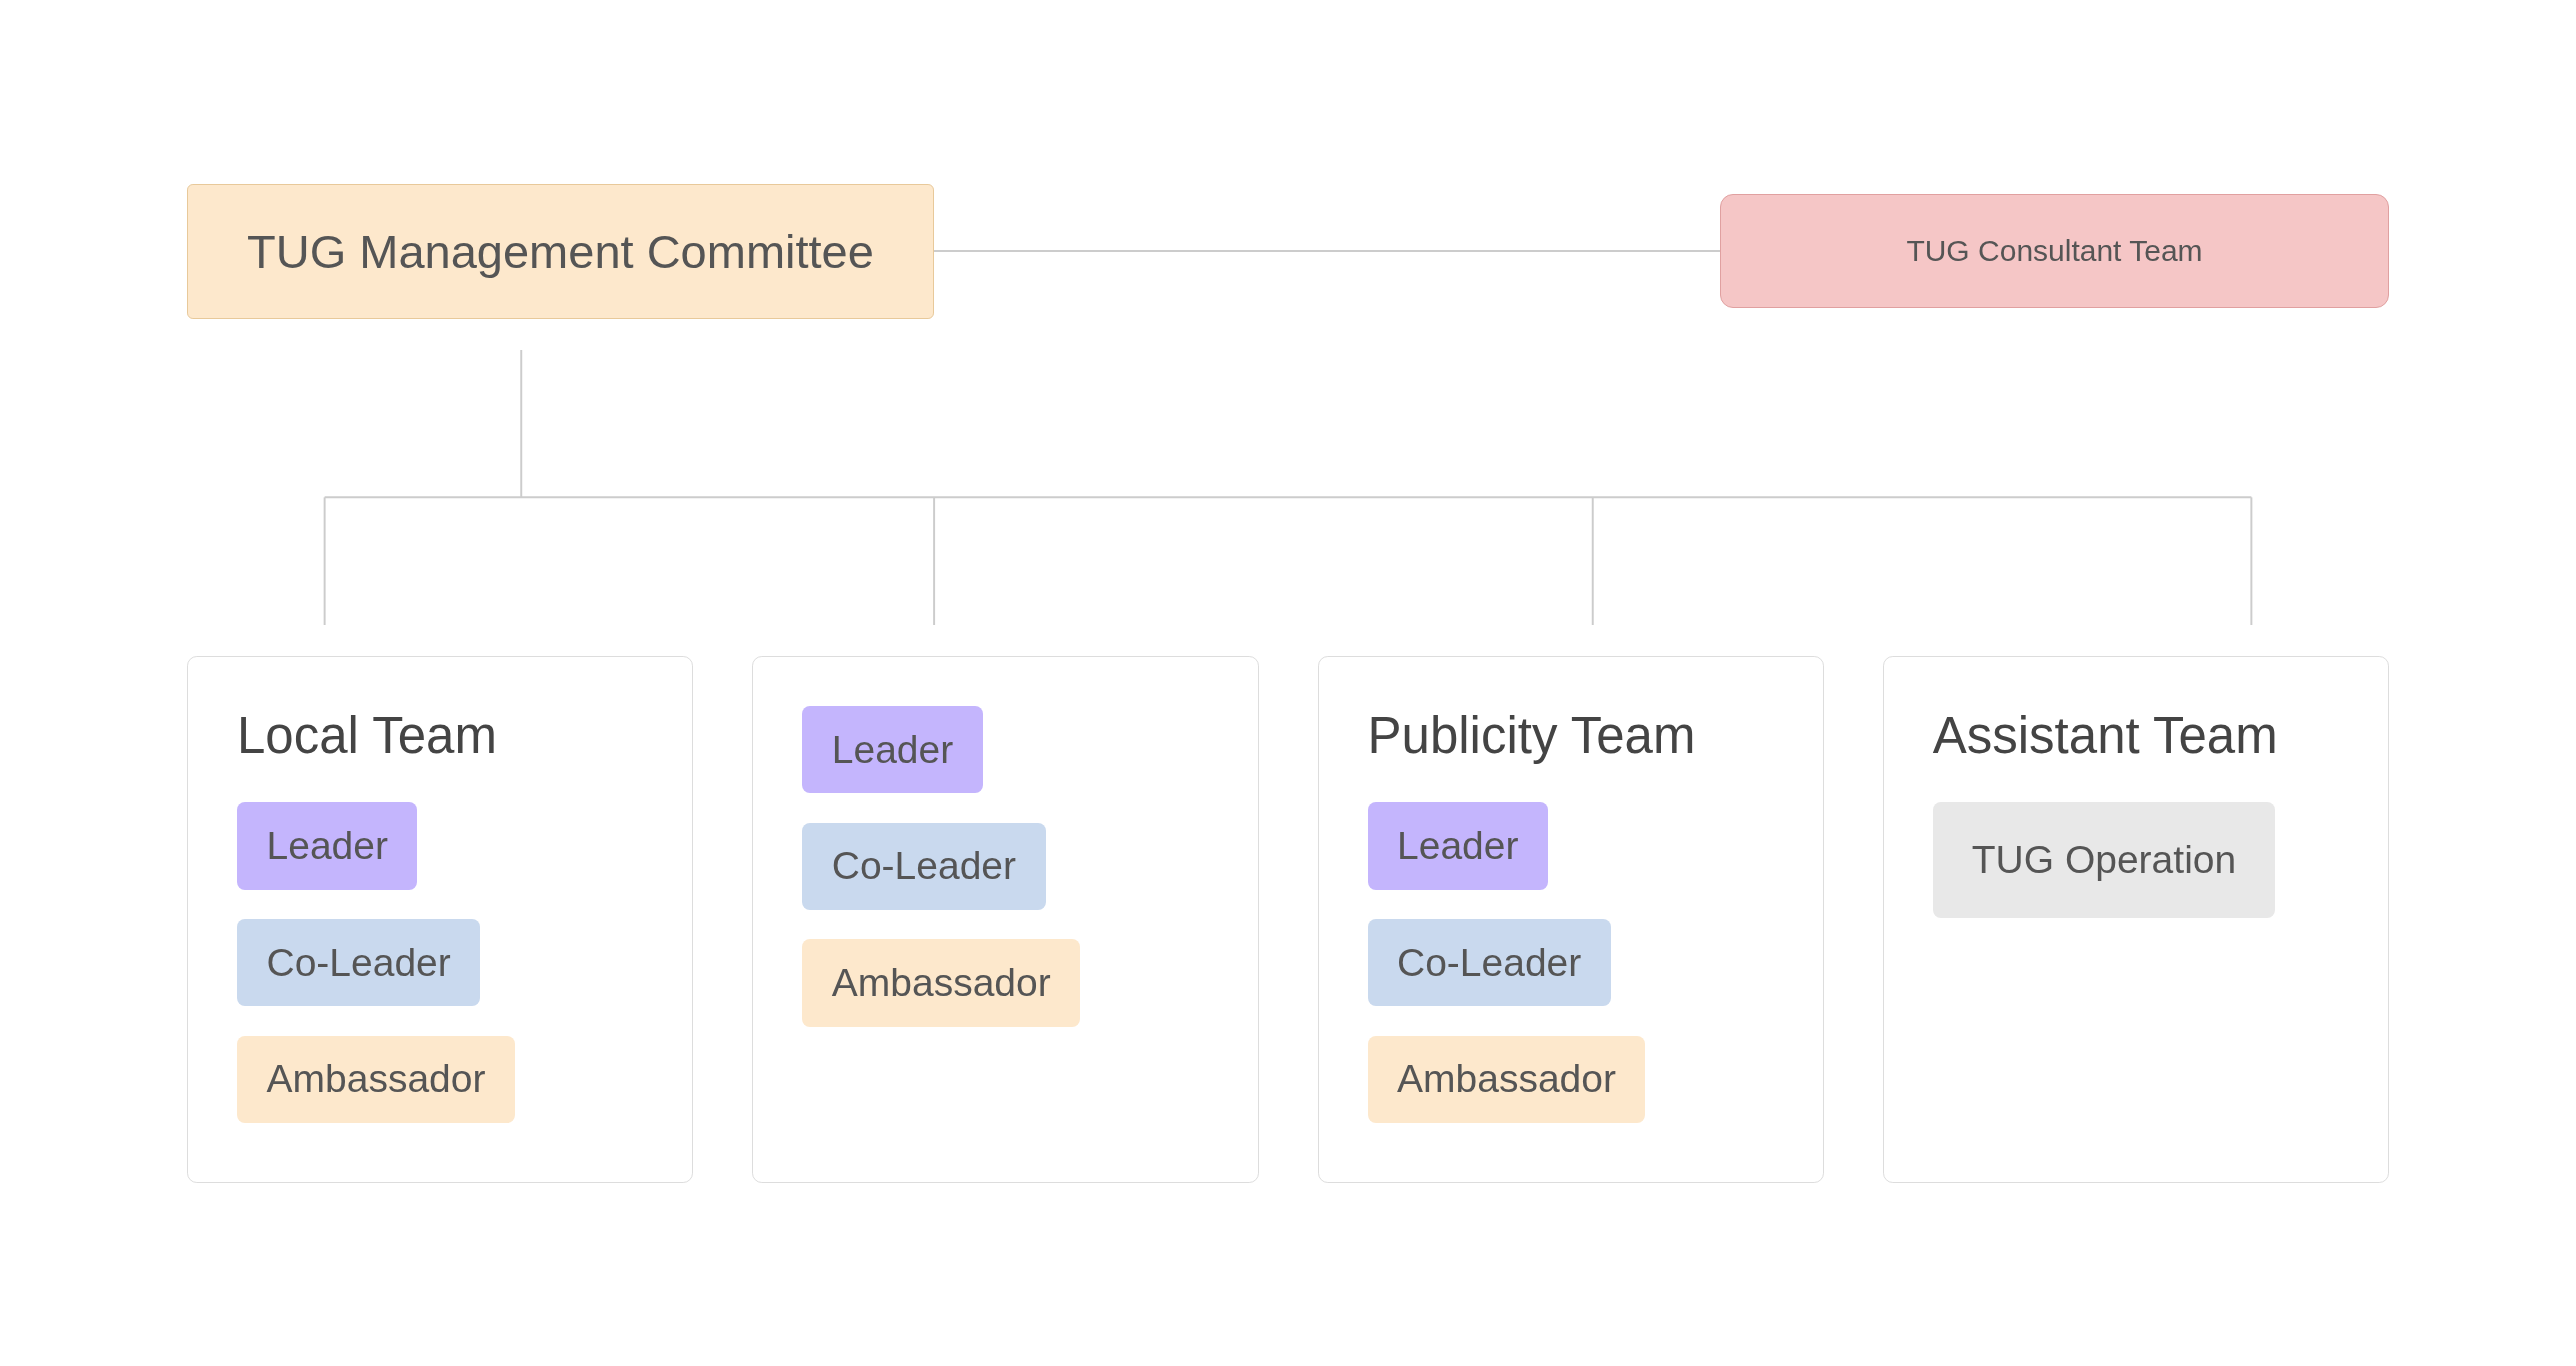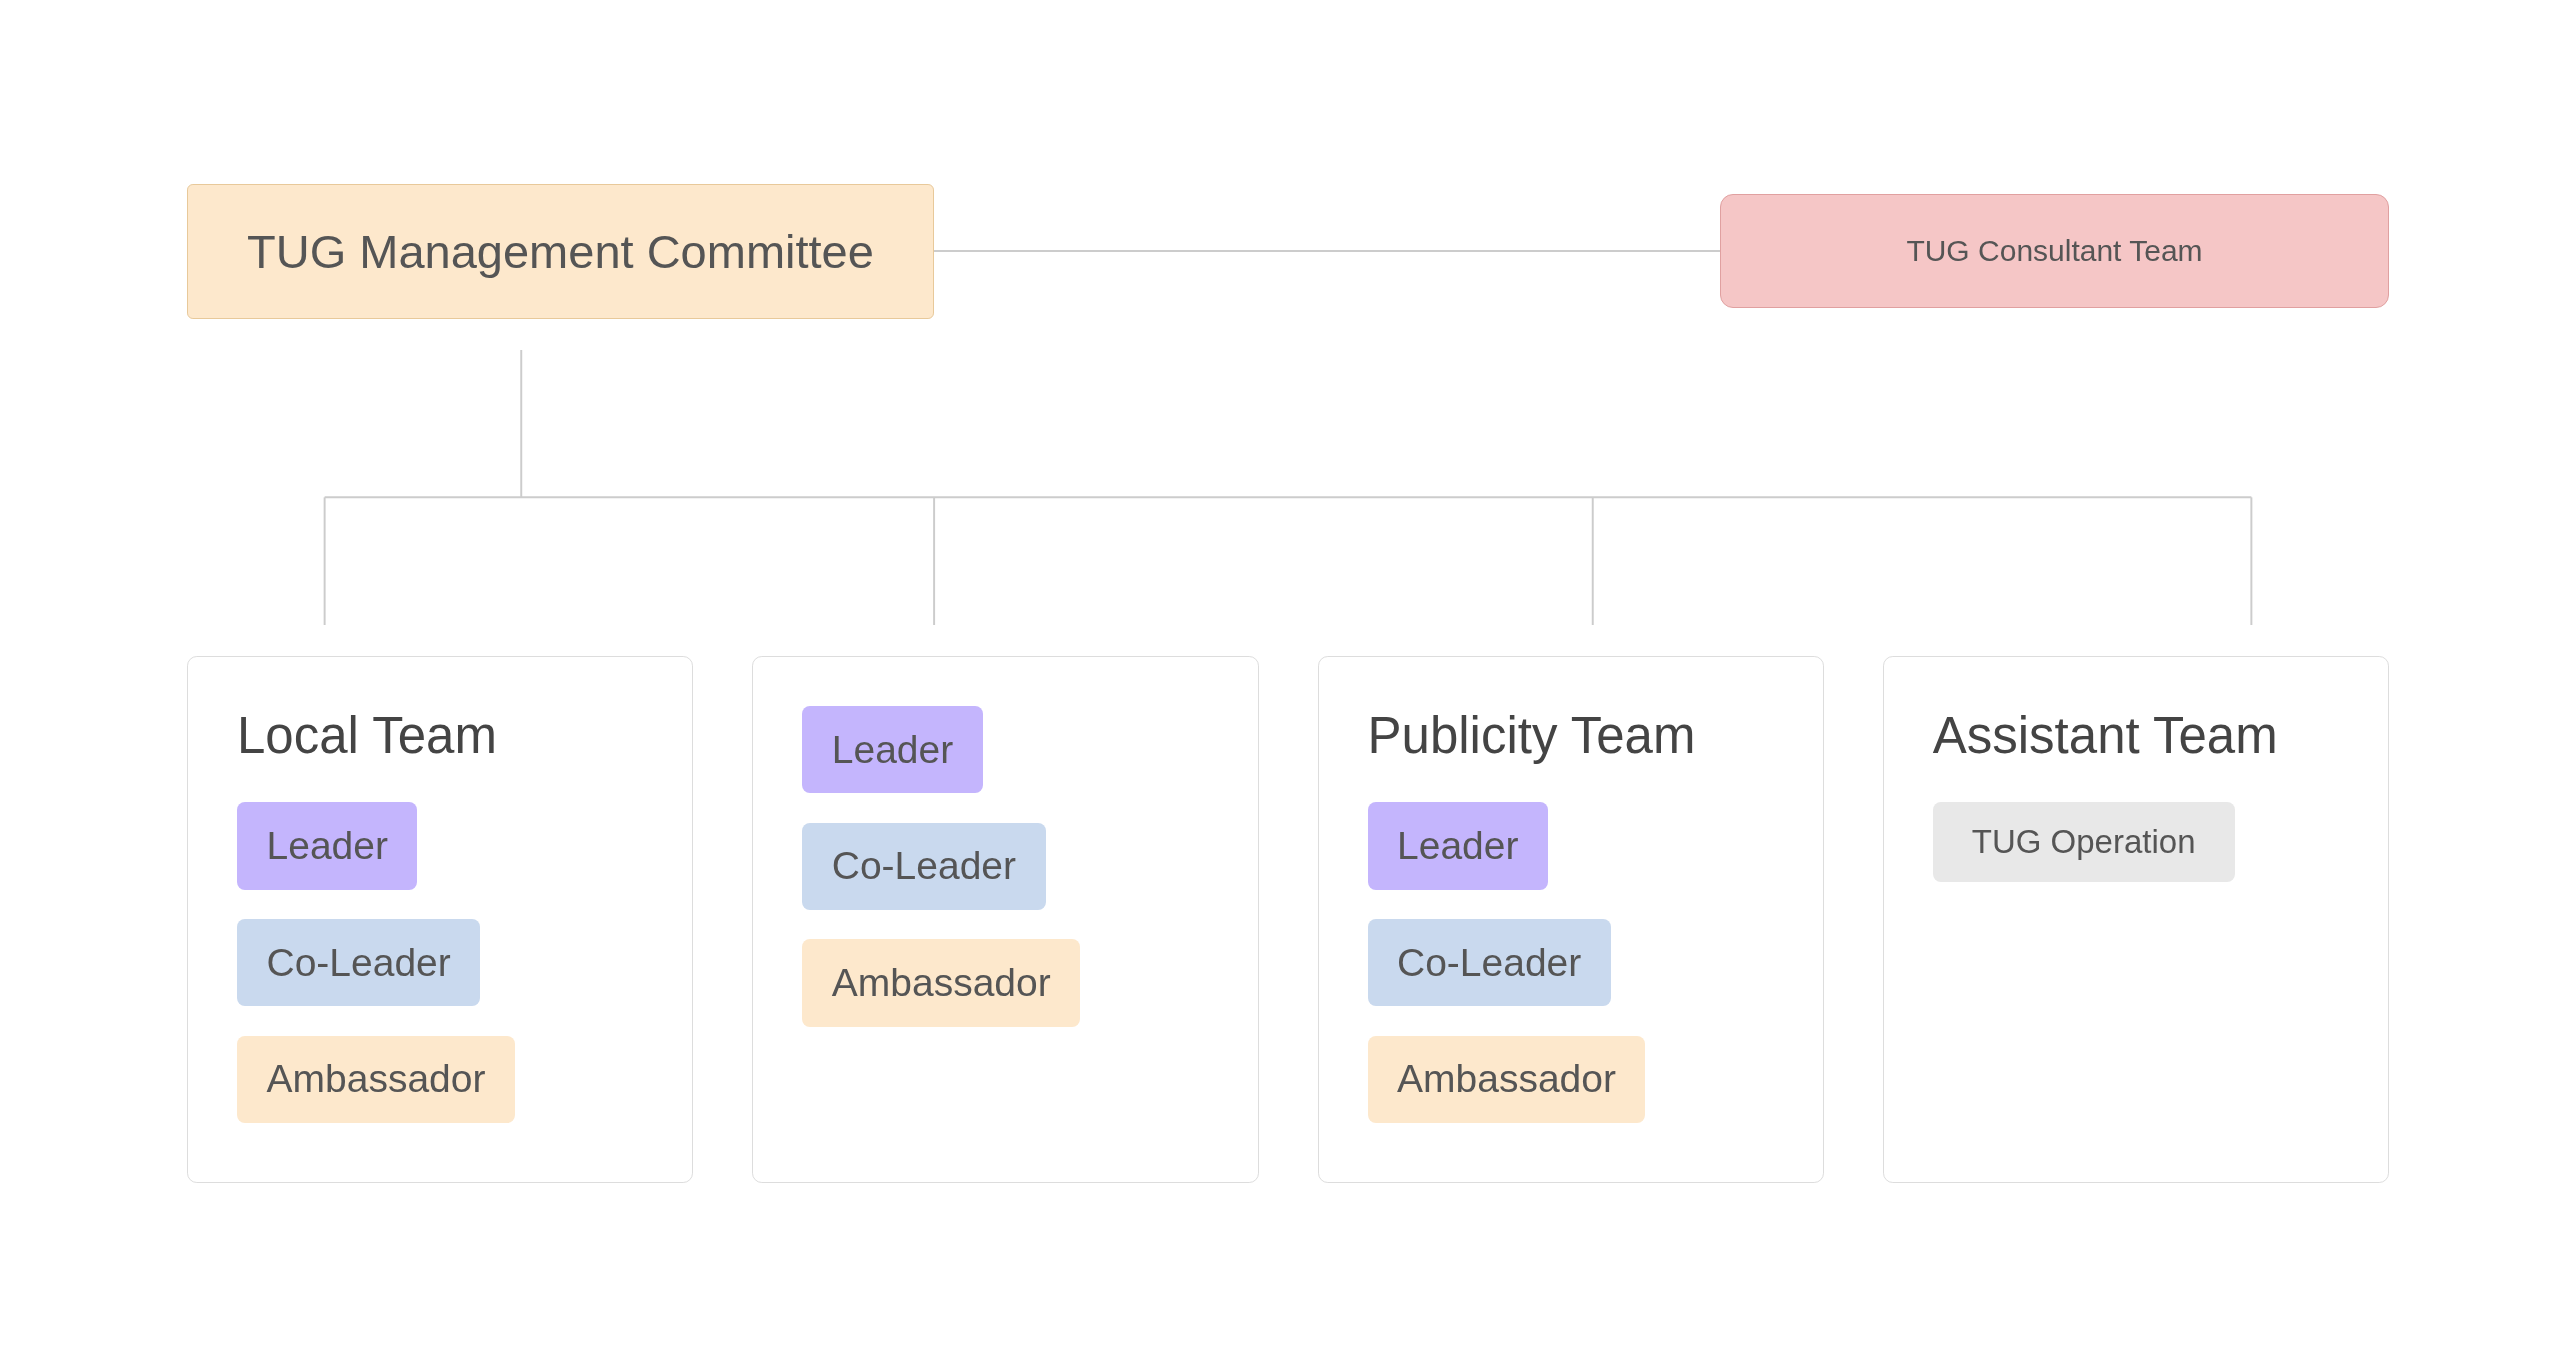--- a/index.html
+++ b/index.html
@@ -222,20 +222,20 @@
       </div>
       <div class="role-badge role-ambassador">
         <span>Ambassador</span>
       </div>
     </div>
 
     <div class="team-box">
       <div class="team-title">
         <span>Assistant Team</span>
       </div>
-      <div class="role-badge role-tugop" style="padding: 21px 39px; font-size: 33px; text-align: right;">
+      <div class="role-badge role-tugop" style="padding: 36px 39px; font-size: 39px; text-align: right;">
         <span>TUG Operation</span>
       </div>
     </div>
 
   </div>
 </div>
 
 
 </body></html>

